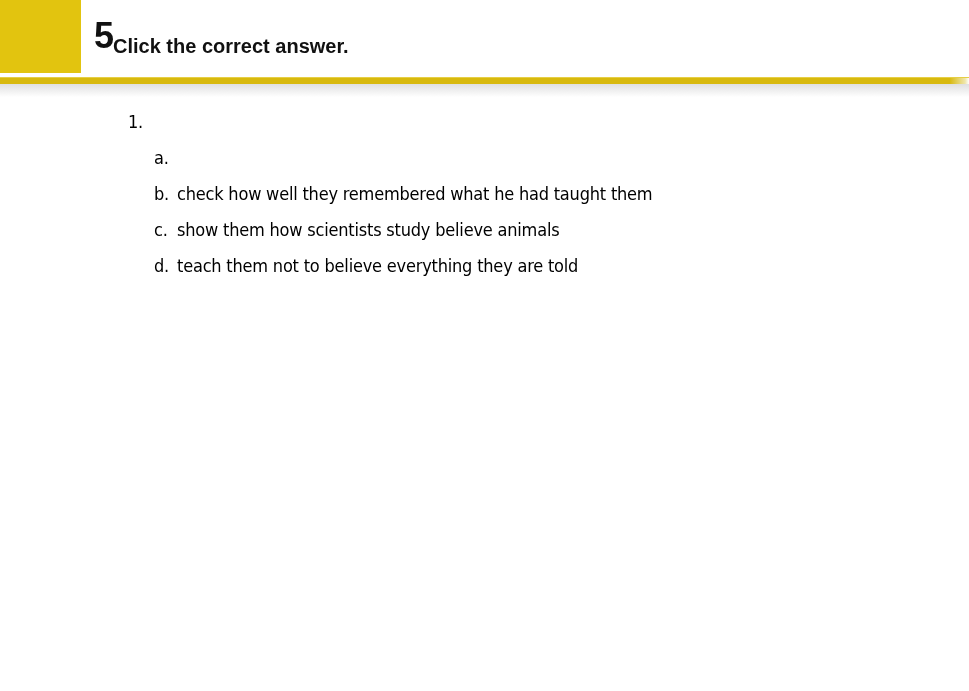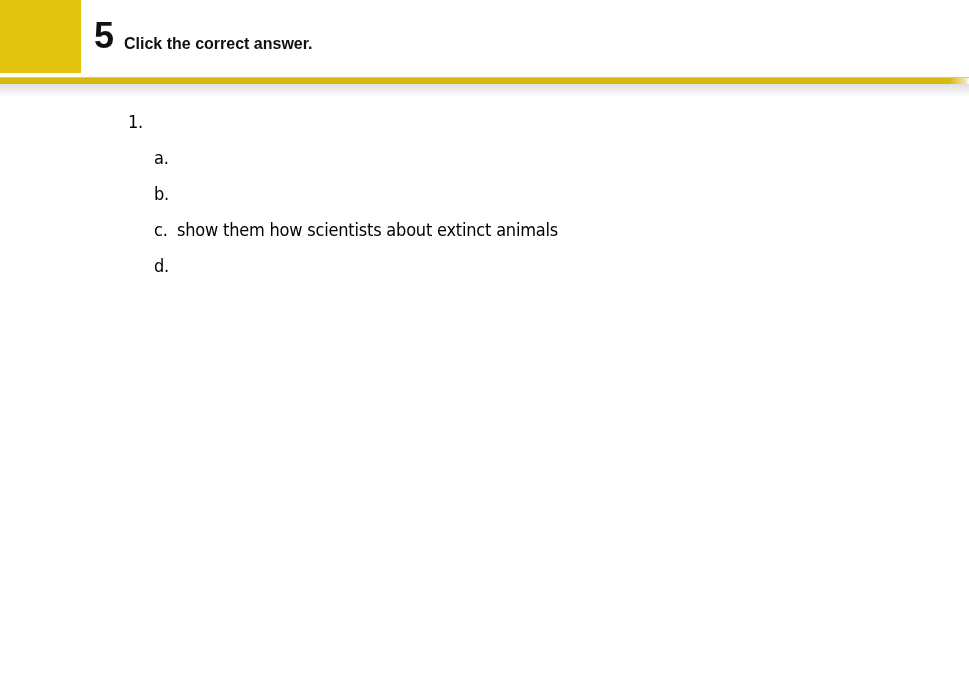--- a/index.html
+++ b/index.html
@@ -34,23 +34,23 @@
     left: 94px;
     top: 18px;
     font-size: 36px;
     font-weight: bold;
     line-height: 1;
     color: #111111;
   }
 
   .instruction {
     position: absolute;
-    left: 124px;
+    left: 113px;
     top: 36px;
-    font-size: 16px;
+    font-size: 20px;
     font-weight: bold;
     line-height: 1;
     color: #111111;
   }
 
   
   .divider-bar {
     position: absolute;
     left: 0;
     top: 77px;
@@ -131,25 +131,27 @@
     <div class="q-row">
       <span class="q-number">1.</span>
     </div>
 
     <div class="option-row">
       <span class="option-letter">a.</span>
     </div>
 
     <div class="option-row">
       <span class="option-letter">b.</span>
+      <span class="option-text">check how well they remembered what he had taught them</span>
     </div>
 
     <div class="option-row">
       <span class="option-letter">c.</span>
-      <span class="option-text">show them how scientists about extinct animals</span>
+      <span class="option-text">show them how scientists study believe animals</span>
     </div>
 
     <div class="option-row">
       <span class="option-letter">d.</span>
+      <span class="option-text">teach them not to believe everything they are told</span>
     </div>
 
   </div>
 </div>
 
 </body></html>

